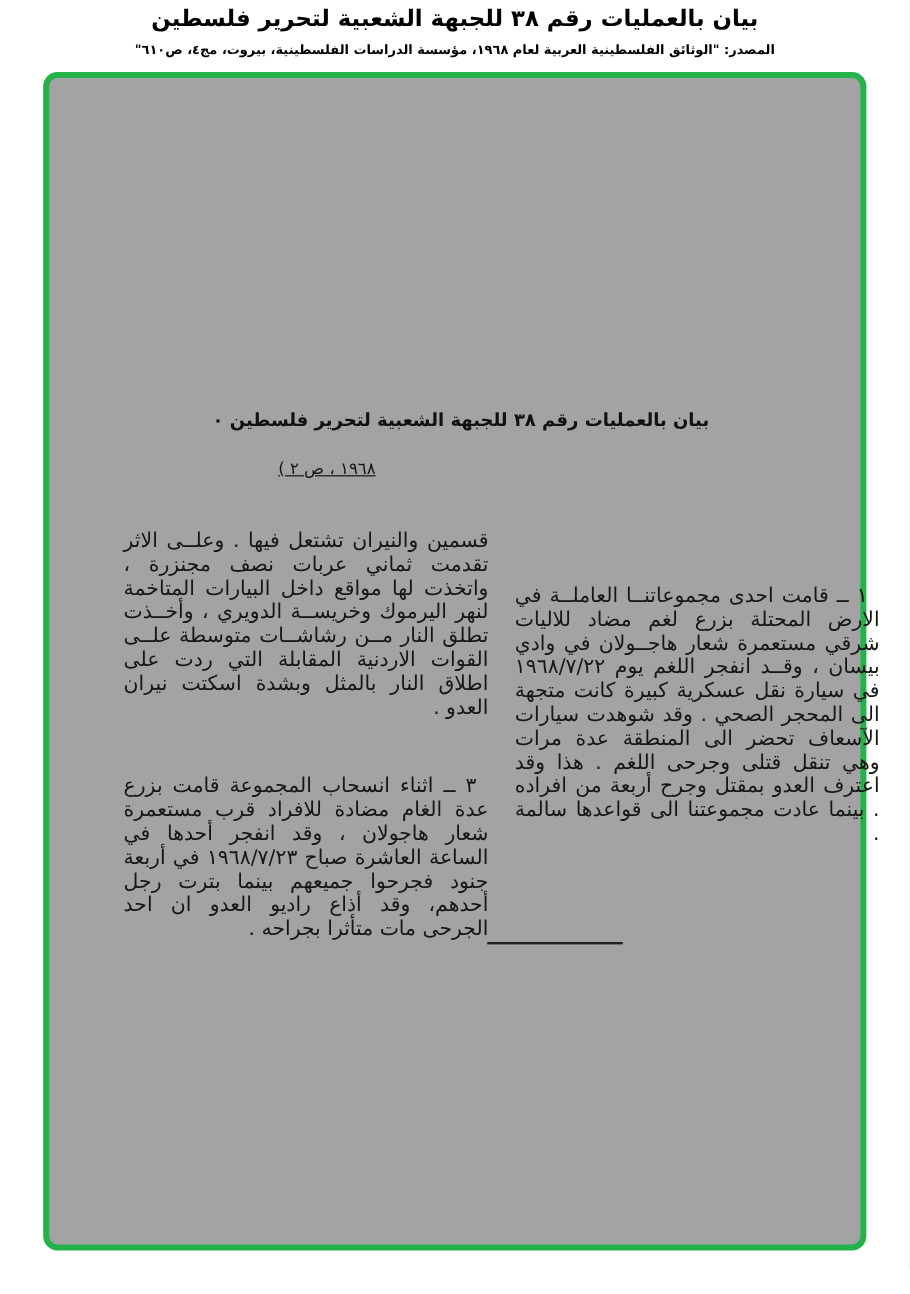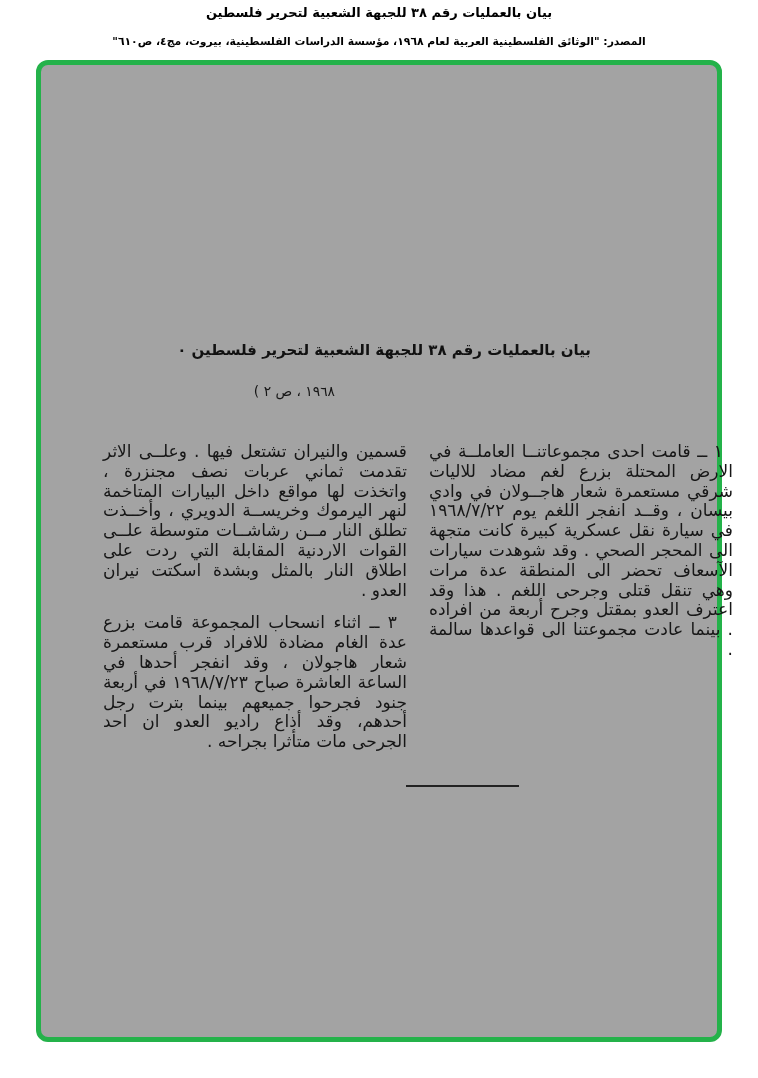--- a/index.html
+++ b/index.html
@@ -8,21 +8,21 @@
   body {
     width: 758px; height: 1078px;
     position: relative;
     font-family: "DejaVu Sans", sans-serif;
     color: var(--ink);
     overflow: hidden;
   }
   .hdr-title {
     position: absolute; top: 5px; left: 0; width: 758px;
     text-align: center; direction: rtl;
-    font-weight: bold; font-size: 13px; color: #000;
+    font-weight: bold; font-size: 19px; color: #000;
   }
   .hdr-source {
     position: absolute; top: 35px; left: 0; width: 758px;
     text-align: center; direction: rtl;
     font-weight: bold; font-size: 10.8px; color: #000;
   }
   .frame {
     position: absolute; left: 36px; top: 60px;
     width: 686px; height: 982px;
     border: 5px solid var(--frame-green);
@@ -33,30 +33,30 @@
     position: absolute; top: 276px; right: 126px;
     direction: rtl; text-align: right;
     font-weight: bold; font-size: 15px; color: #111;
     letter-spacing: 0.2px;
   }
   .citation {
     position: absolute; top: 313px; right: 296px; width: 310px;
     direction: rtl; font-size: 13.8px; line-height: 27px; color: #161616;
   }
   .citation .l1 { text-align: right; }
-  .citation .l2 { text-align: right; margin-left: 0; margin-right: 86px; white-space: nowrap; }
+  .citation .l2 { text-align: right; margin-left: 0; margin-right: 108px; white-space: nowrap; text-decoration: underline; }
   .col {
     position: absolute; top: 377px; width: 304px;
     direction: rtl; text-align: justify; text-justify: inter-word;
     font-size: 17px; line-height: 19.8px; color: #161616;
   }
   .col-right { left: 388px; }
   .col-left  { left: 62px; }
   .col p + p { margin-top: 13px; }
-  .col p.num { text-indent: 10px; }
+  .col p.num { text-indent: 10px; margin-top: 46px; }
   .col p.cont-end { text-align-last: justify; }
   .divider {
     position: absolute; left: 365px; top: 720px;
     width: 113px; height: 2px; background: #222;
   }
 </style>
 </head>
 <body>
 
 <div class="hdr-title">بيان بالعمليات رقم ٣٨ للجبهة الشعبية لتحرير فلسطين</div>

